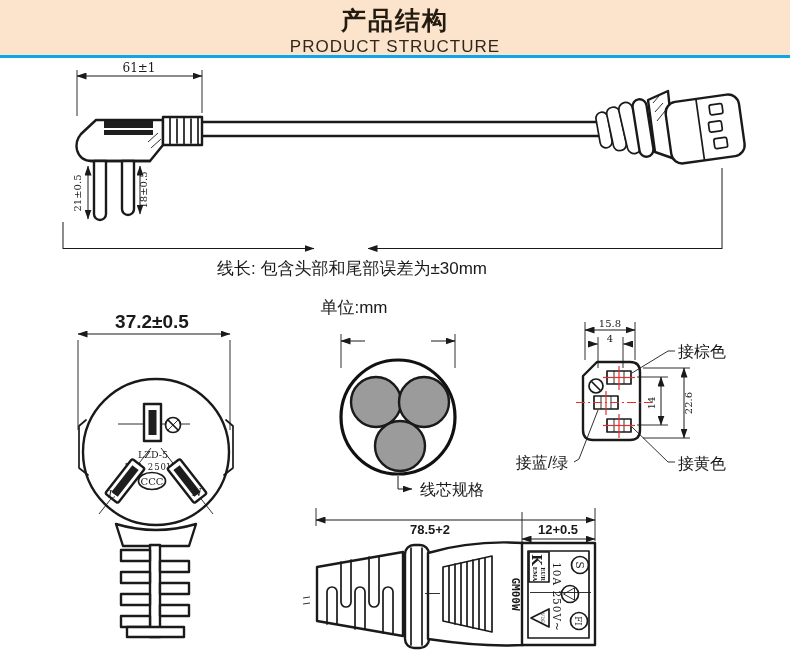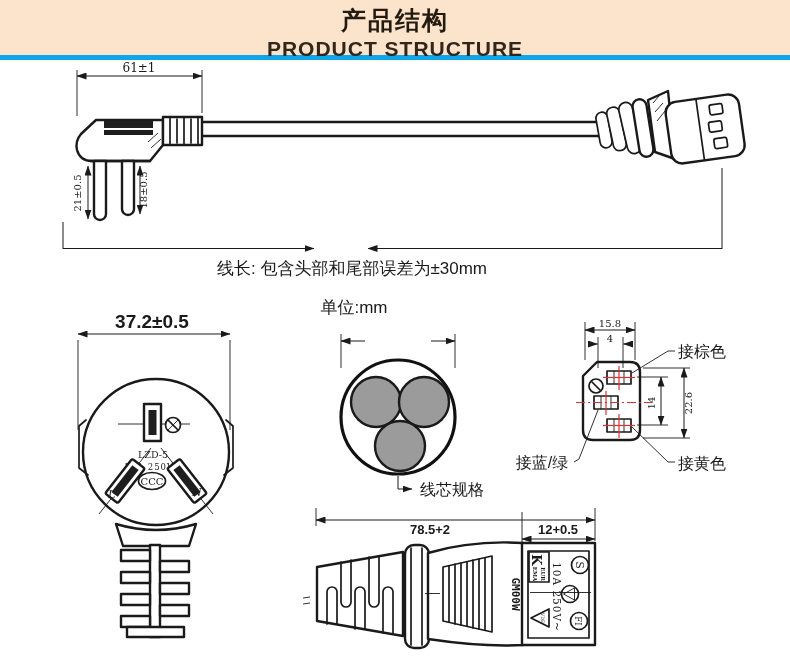--- a/index.html
+++ b/index.html
@@ -2,23 +2,23 @@
 <html style="--header_bg: #fbe3cc; --line: #1a1a1a; --red: #e0312e; --core_gray: #9b9b9b;"><head>
 <meta charset="utf-8">
 <style>
   :root{
     --header_bg:#fbe3cc; --line:#1a1a1a; --red:#e0312e; --core_gray:#9b9b9b;
   }
   html,body{margin:0;padding:0;background:#fff;}
   .stage{position:relative;width:790px;height:672px;background:#fff;overflow:hidden;
          font-family:"Liberation Sans","DejaVu Sans",sans-serif;}
   .hdr{position:absolute;left:0;top:0;width:790px;height:55px;background:var(--header_bg);
-       text-align:center;border-bottom:5px solid #0ea5e9;}
+       text-align:center;border-bottom:3px solid #0ea5e9;}
   .hdr h1{margin:4px 0 0 0;font-size:25px;font-weight:bold;color:#231a10;letter-spacing:2px;}
-  .hdr .sub{margin-top:0px;font-size:21px;color:#32261a;letter-spacing:1px;font-weight:bold;}
+  .hdr .sub{margin-top:0px;font-size:17px;color:#32261a;letter-spacing:1px;}
   svg{position:absolute;left:0;top:0;}
   .ln{stroke:var(--line);stroke-width:1.7;fill:none;stroke-linejoin:round;stroke-linecap:round;}
   .ln2{stroke:var(--line);stroke-width:2.4;fill:none;stroke-linejoin:round;}
   .fw{stroke:var(--line);stroke-width:1.7;fill:#fff;stroke-linejoin:round;}
   .fw2{stroke:var(--line);stroke-width:2.4;fill:#fff;stroke-linejoin:round;}
   .thin{stroke:var(--line);stroke-width:0.9;fill:none;}
   .dim{stroke:var(--line);stroke-width:1;fill:none;}
   .dk{fill:#1e1e1e;stroke:none;}
   .red{stroke:var(--red);stroke-width:1.2;fill:none;}
   .core{fill:var(--core_gray);stroke:var(--line);stroke-width:2.4;}

